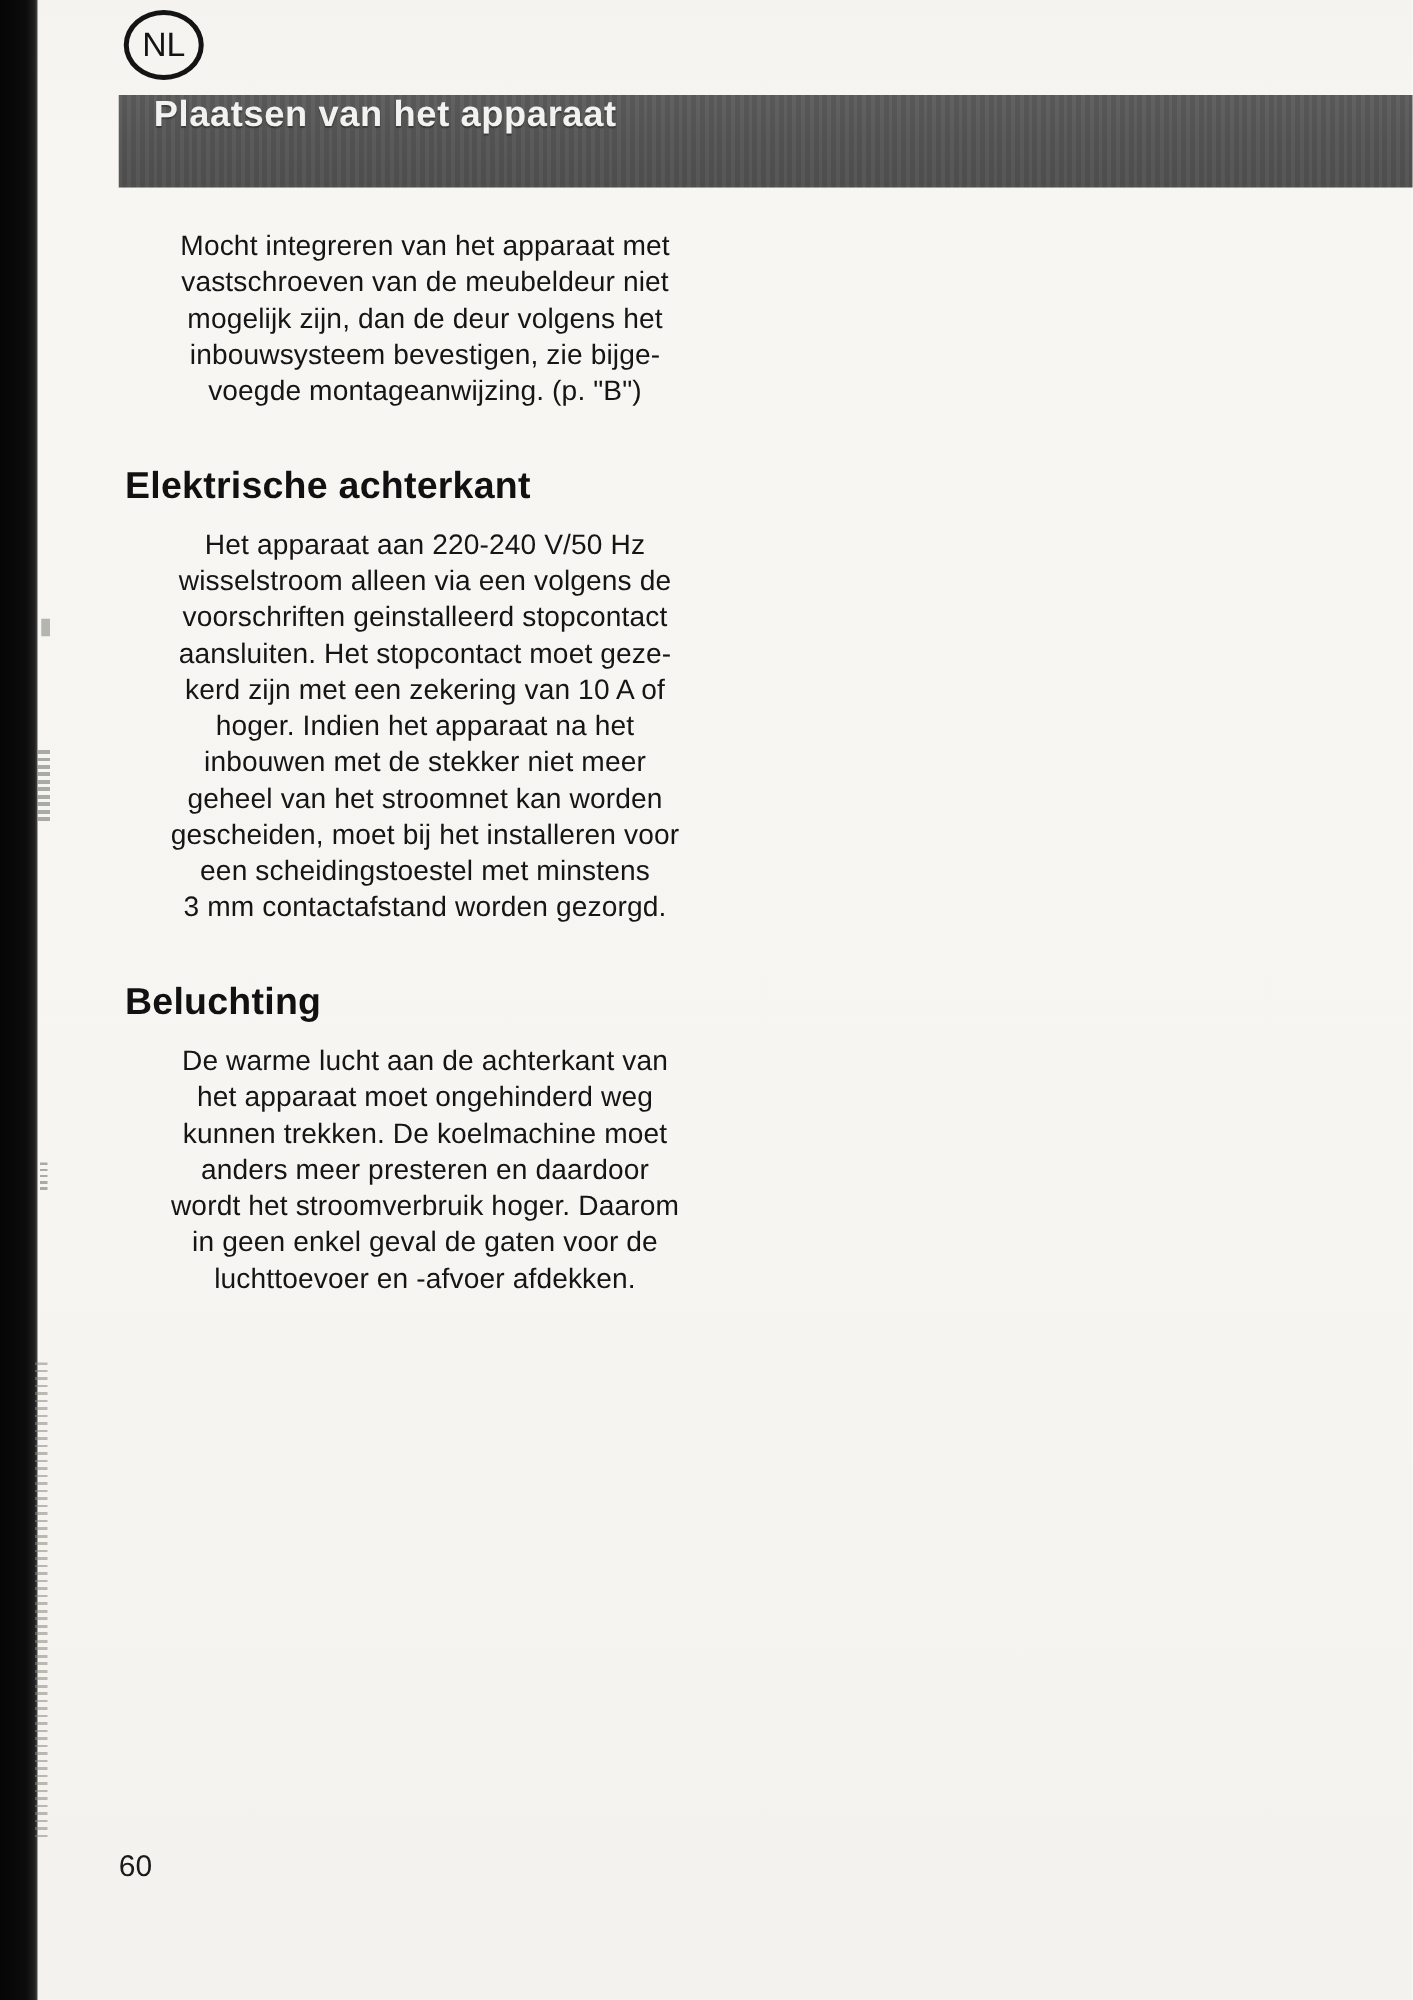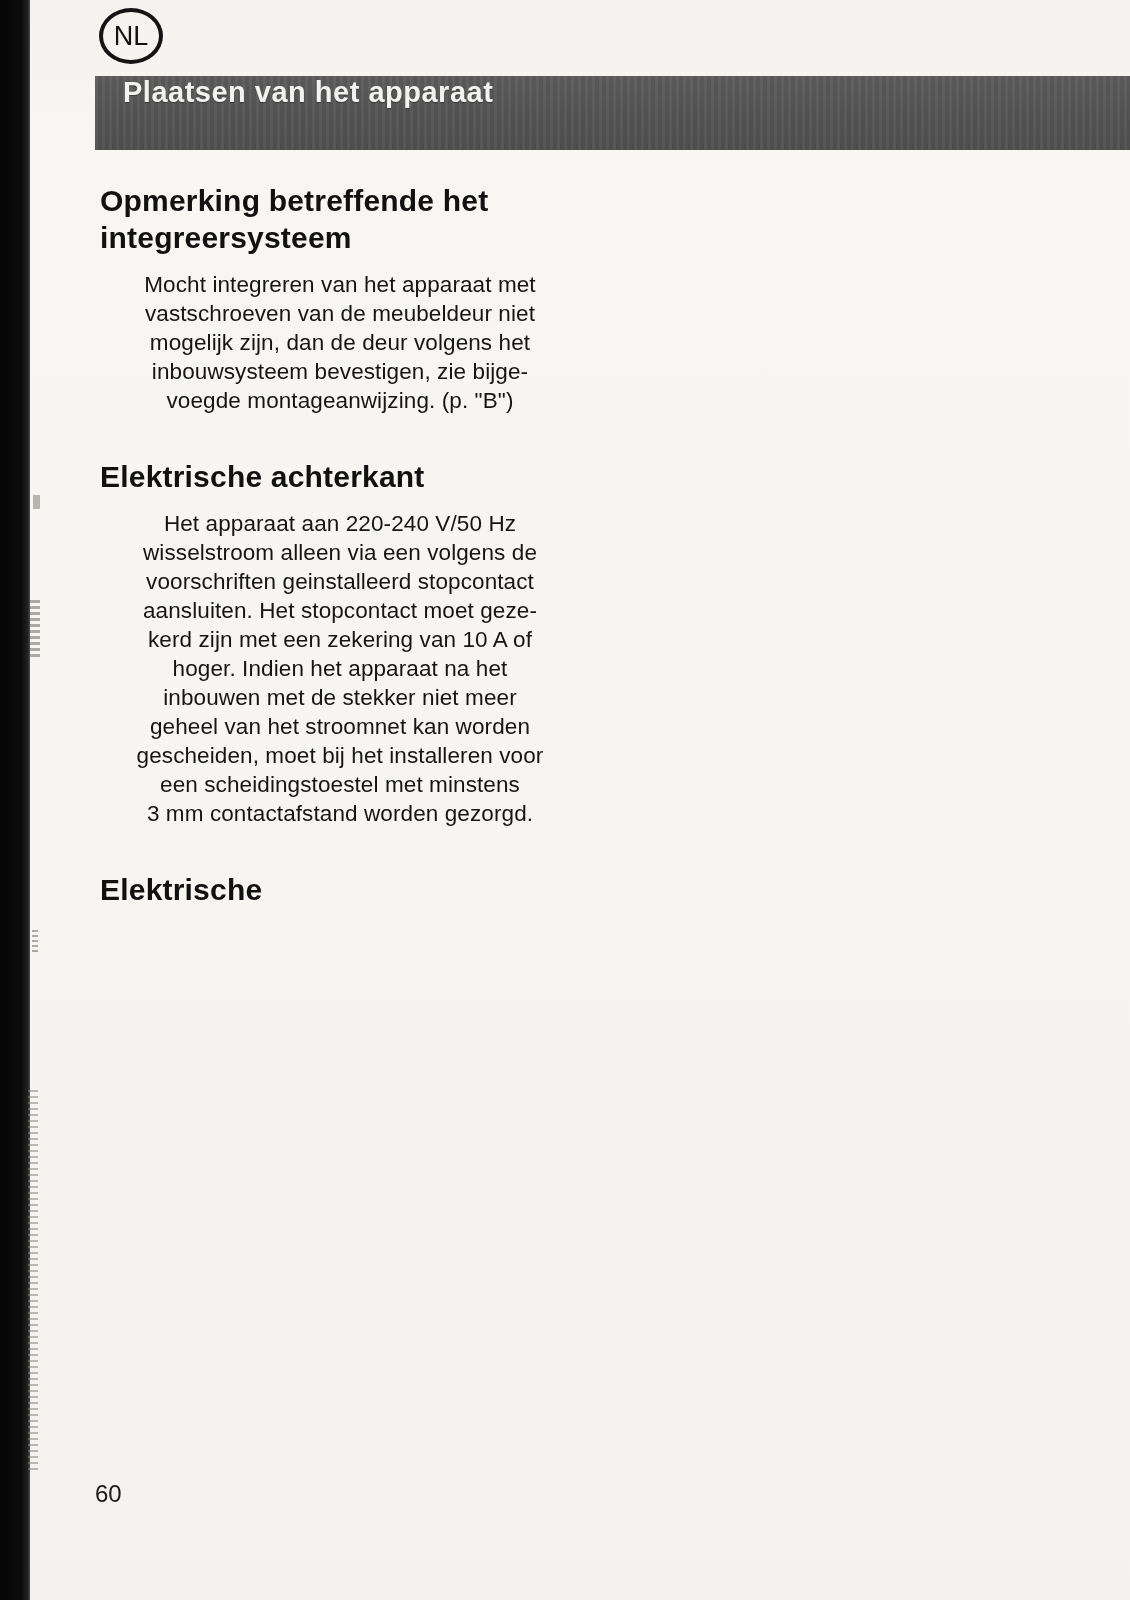--- a/index.html
+++ b/index.html
@@ -122,22 +122,20 @@
   <span>NL</span>
 </div>
 
 <div class="header-bar">
   <div class="title">Plaatsen van het apparaat</div>
 </div>
 
 <div class="content">
 
   <div class="section">
-    <h2>Opmerking betreffende het
-integreersysteem</h2>
     <p>Mocht integreren van het apparaat met
 vastschroeven van de meubeldeur niet
 mogelijk zijn, dan de deur volgens het
 inbouwsysteem bevestigen, zie bijge-
 voegde montageanwijzing. (p. "B")</p>
   </div>
 
   <div class="section">
     <h2>Elektrische achterkant</h2>
     <p>Het apparaat aan 220-240 V/50 Hz
@@ -147,18 +145,25 @@
 kerd zijn met een zekering van 10 A of
 hoger. Indien het apparaat na het
 inbouwen met de stekker niet meer
 geheel van het stroomnet kan worden
 gescheiden, moet bij het installeren voor
 een scheidingstoestel met minstens
 3 mm contactafstand worden gezorgd.</p>
   </div>
 
   <div class="section">
-    <h2>Elektrische</h2>
+    <h2>Beluchting</h2>
+    <p>De warme lucht aan de achterkant van
+het apparaat moet ongehinderd weg
+kunnen trekken. De koelmachine moet
+anders meer presteren en daardoor
+wordt het stroomverbruik hoger. Daarom
+in geen enkel geval de gaten voor de
+luchttoevoer en -afvoer afdekken.</p>
   </div>
 
 </div>
 
 <div class="page-number">60</div>
 
 </body></html>

